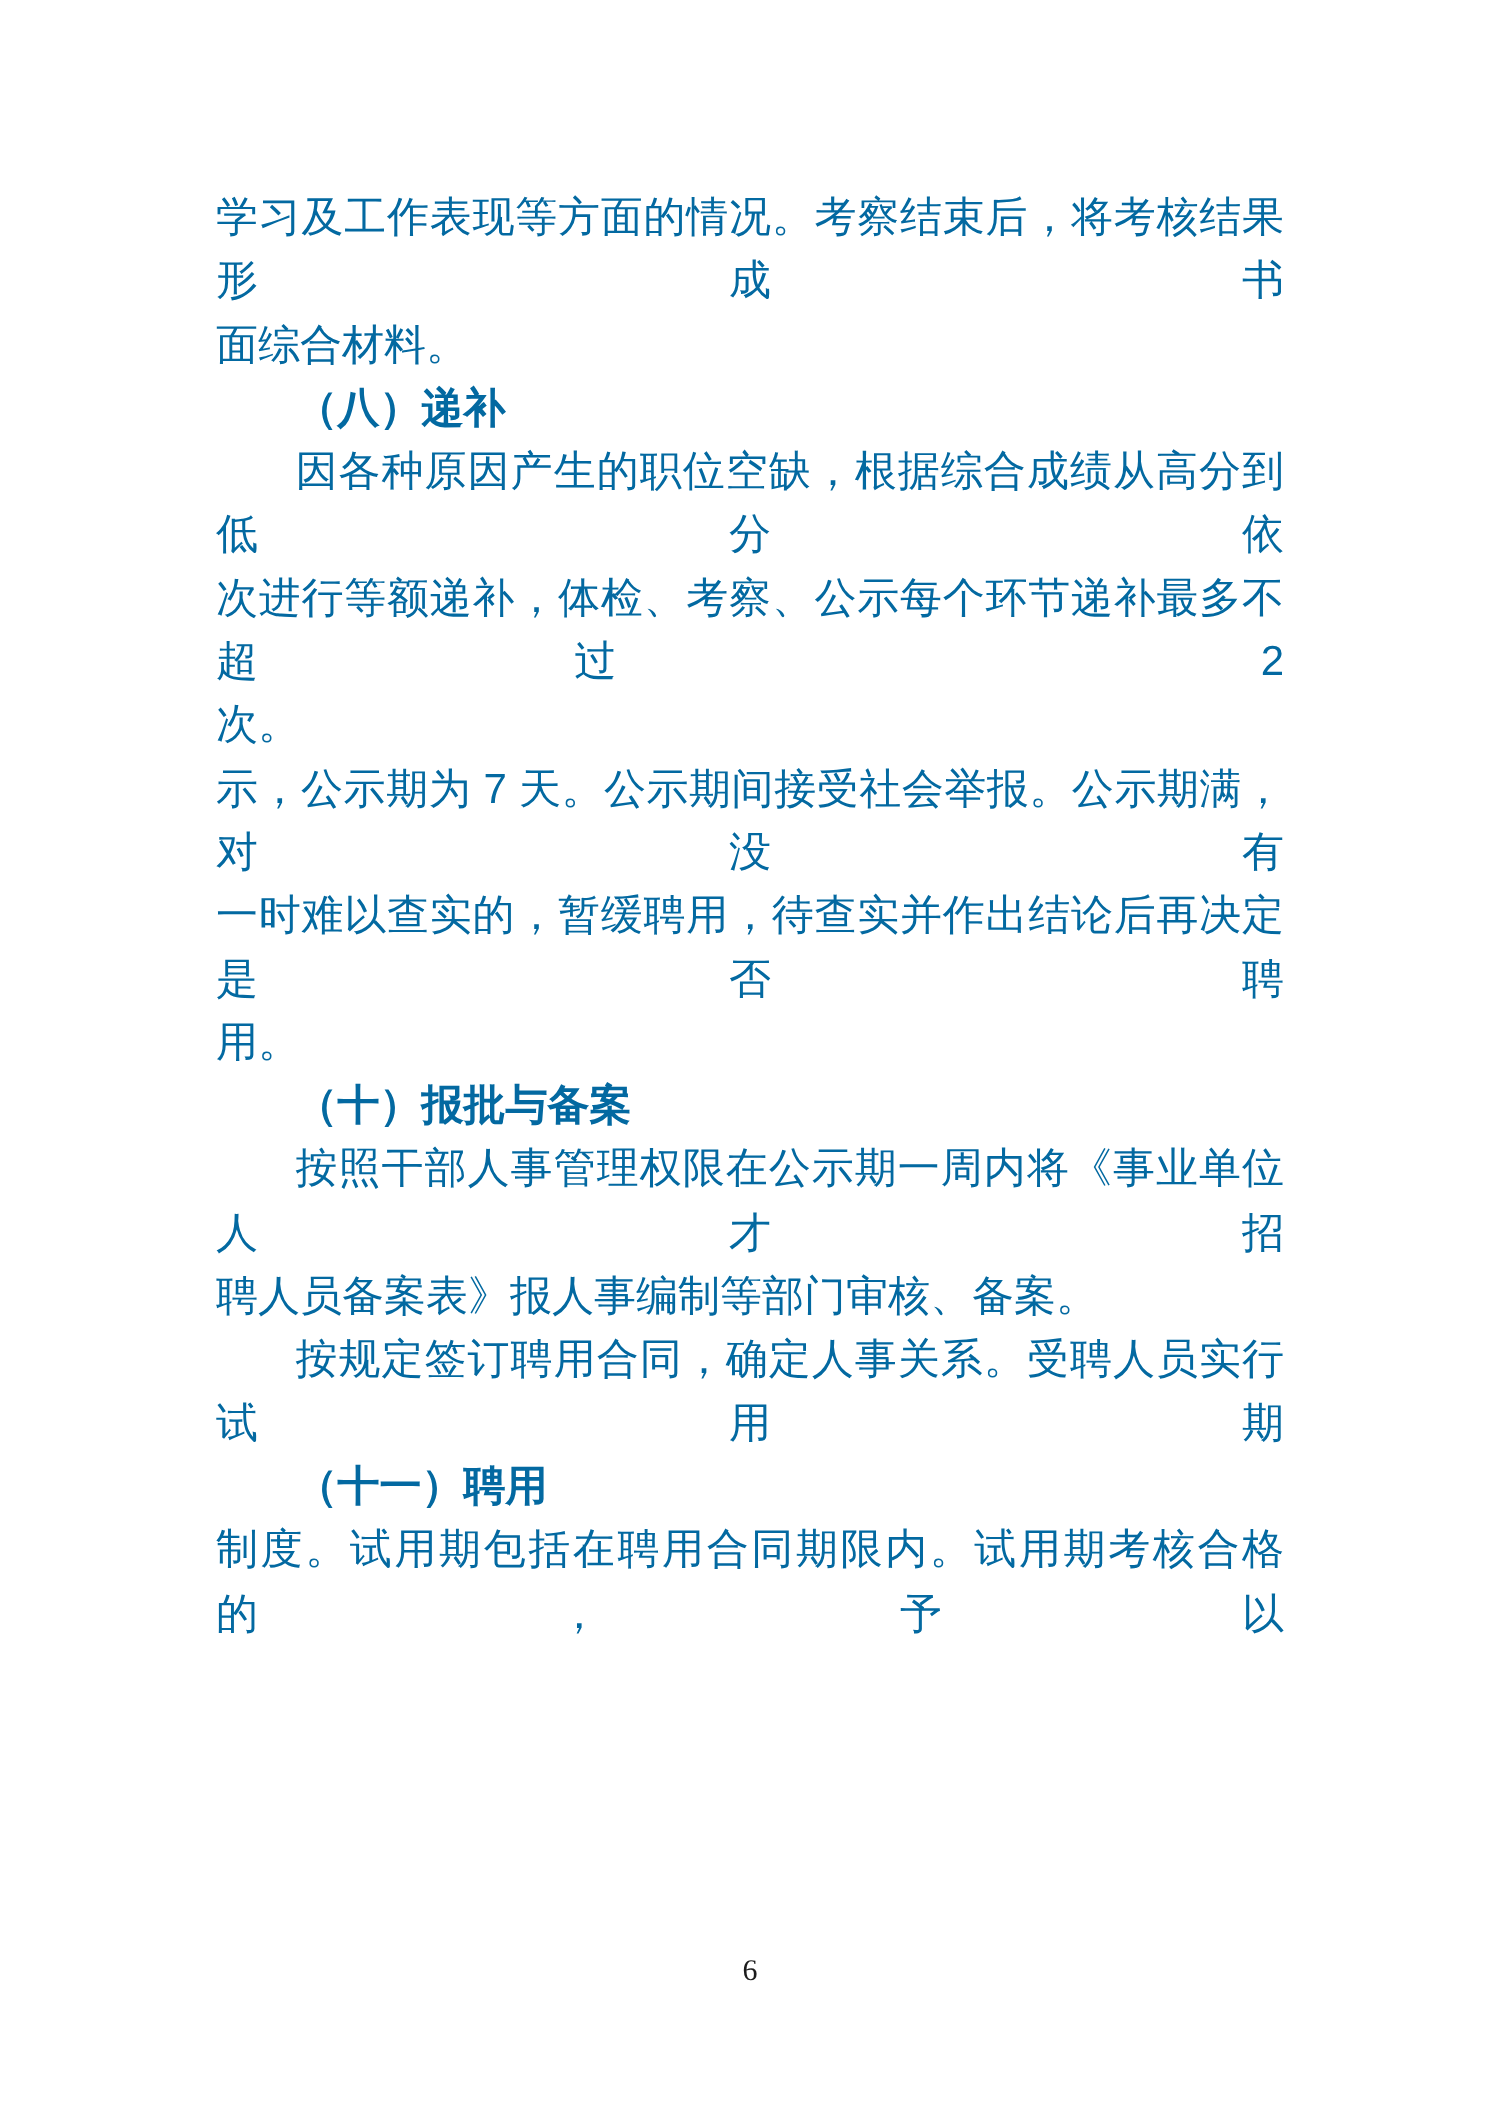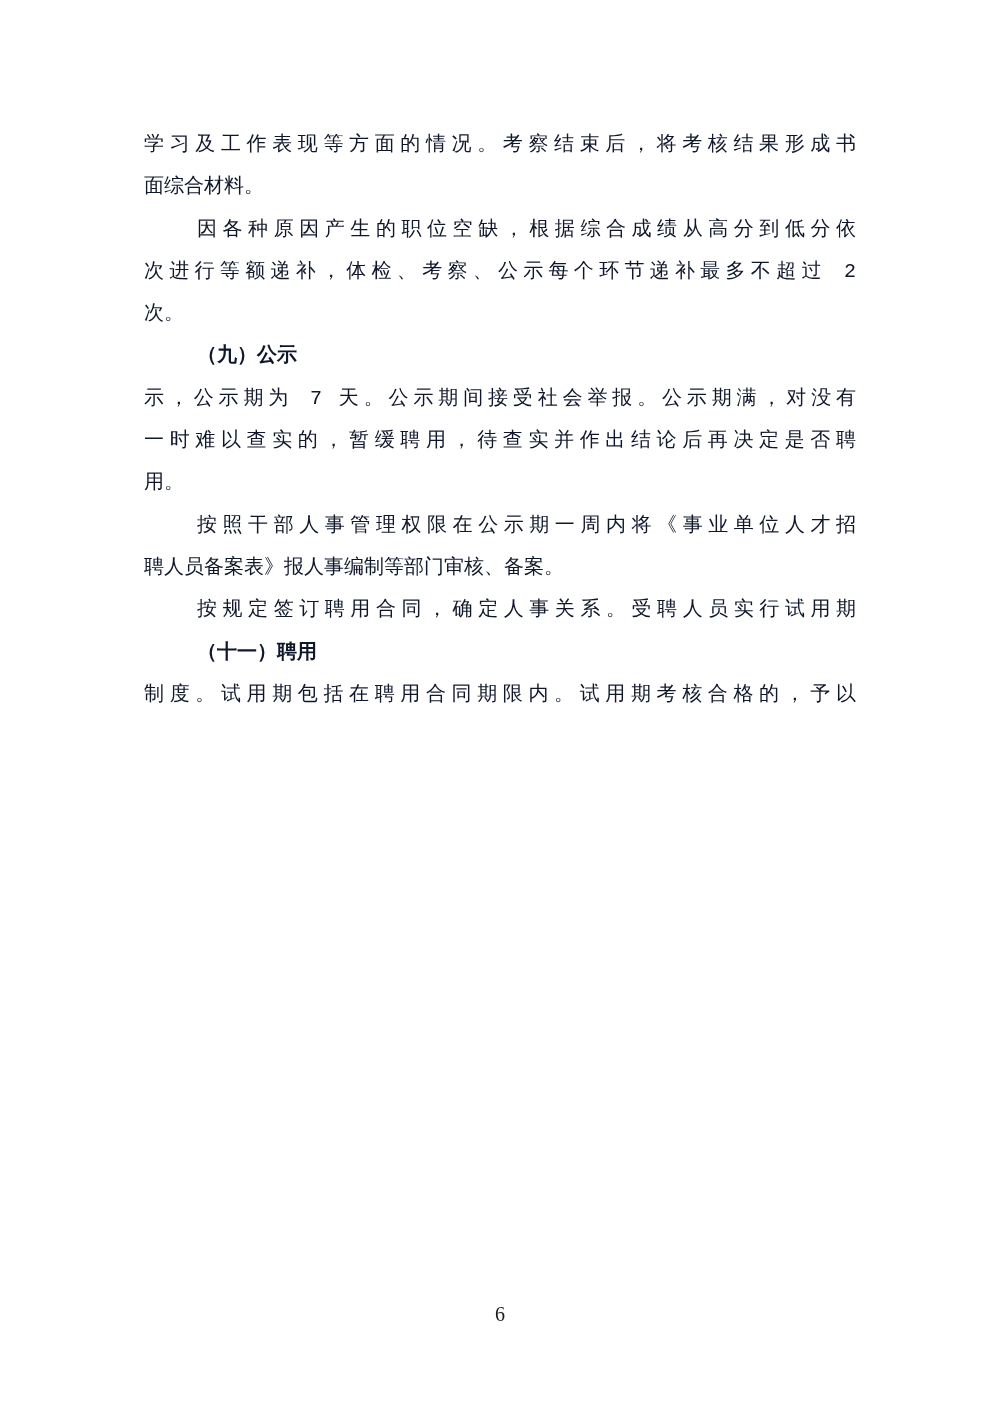--- a/index.html
+++ b/index.html
@@ -17,25 +17,25 @@
   }
   .content {
     position: absolute;
     left: 144px;
     top: 124px;
     width: 712px;
   }
   .line {
     margin: 0;
     padding: 0;
-    font-family: Liberation Mono, monospace;
-    font-size: 20px;
+    font-family: Liberation Sans, sans-serif;
+    font-size: 28px;
     line-height: 42.3px;
     white-space: normal;
-    color: #0f172a;
+    color: #0369a1;
   }
   .indent {
     text-indent: 53px;
   }
   .fill {
     text-align: justify;
     text-align-last: justify;
   }
   .h3 {
     font-weight: 700;
@@ -51,27 +51,28 @@
     color: #1c1c1c;
   }
 </style>
 </head>
 <body>
 
 <div class="page">
   <div class="content">
     <p class="line fill">学习及工作表现等方面的情况。考察结束后，将考核结果形成书</p>
     <p class="line">面综合材料。</p>
+    <p class="line h3 indent">（八）递补</p>
     <p class="line indent fill">因各种原因产生的职位空缺，根据综合成绩从高分到低分依</p>
     <p class="line fill">次进行等额递补，体检、考察、公示每个环节递补最多不超过 2</p>
     <p class="line">次。</p>
-    <p class="line h3 indent">（九）公示</p>
     <p class="line fill">示，公示期为 7 天。公示期间接受社会举报。公示期满，对没有</p>
     <p class="line fill">一时难以查实的，暂缓聘用，待查实并作出结论后再决定是否聘</p>
     <p class="line">用。</p>
+    <p class="line h3 indent">（十）报批与备案</p>
     <p class="line indent fill">按照干部人事管理权限在公示期一周内将《事业单位人才招</p>
     <p class="line">聘人员备案表》报人事编制等部门审核、备案。</p>
     <p class="line indent fill">按规定签订聘用合同，确定人事关系。受聘人员实行试用期</p>
     <p class="line h3 indent">（十一）聘用</p>
     <p class="line fill">制度。试用期包括在聘用合同期限内。试用期考核合格的，予以</p>
 
   </div>
   <div class="page-number">6</div>
 </div>
 

